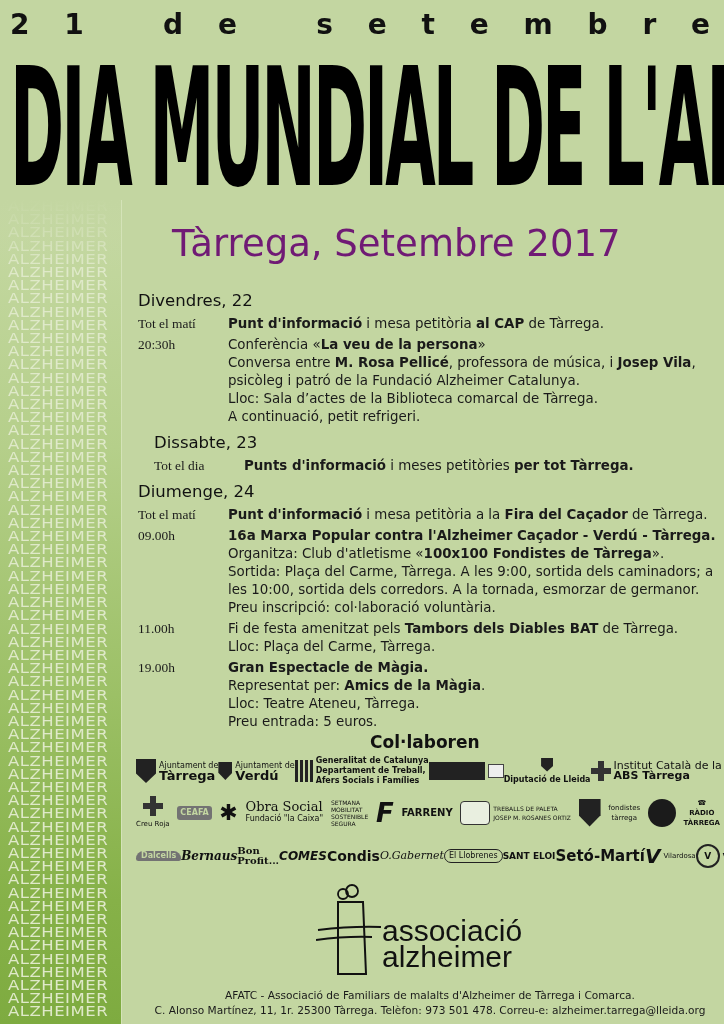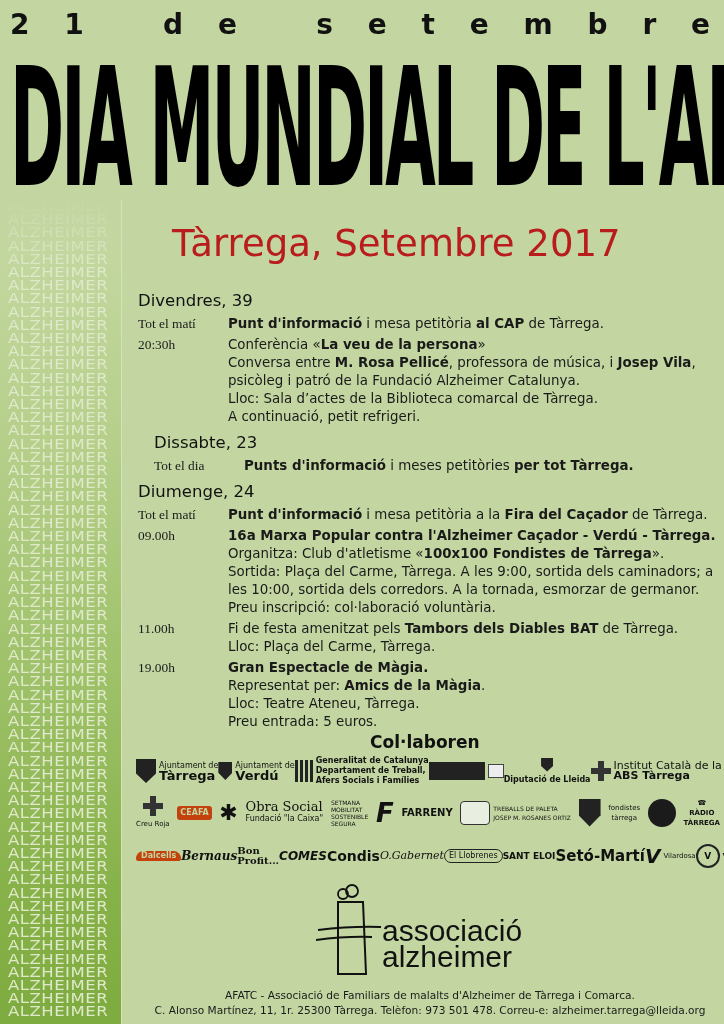--- a/index.html
+++ b/index.html
@@ -53,21 +53,21 @@
     .main-title-inner {
       display: inline-block;
       transform: scale(1.02, 2.55);
       transform-origin: left center;
     }
 
     .subtitle {
       position: absolute; top: 222px; left: 172px;
       font-family: "DejaVu Sans", sans-serif;
       font-size: 37px; line-height: 44px;
-      color: #b91c1c;
+      color: #701a75;
     }
 
     
     .program { position: absolute; left: 138px; top: 290px; width: 580px; font-size: 13.4px; }
     .day-title { font-size: 16.5px; line-height: 22px; color: #111; }
     .event { display: flex; margin-top: 3px; }
     .event-time { width: 90px; flex-shrink: 0; line-height: 18px; font-family: Liberation Serif, serif; }
     .event-body { flex: 1; line-height: 18px; }
     .event-line { display: block; }
     .b { font-weight: bold; }
@@ -79,21 +79,21 @@
       font-size: 17px; font-weight: bold; color: #111;
     }
 
     
     .sponsors { position: absolute; left: 136px; width: 584px; display: flex; align-items: center; justify-content: space-between; }
     .sponsor {
       display: flex; align-items: center; gap: 3px;
       font-size: 9px; line-height: 10px; color: #111; white-space: nowrap;
     }
     .sponsor .logo {
-      display: inline-block; background: #c2410c; color: #c3d6a1;
+      display: inline-block; background: #737373; color: #c3d6a1;
       border-radius: 3px; font-size: 8px; line-height: 10px;
       padding: 2px 3px; font-weight: bold;
     }
     .sponsor .big { font-size: 13px; font-weight: bold; }
     .sponsor .circle {
       width: 28px; height: 28px; border-radius: 50%;
       background: #1b1b1b; display: inline-block;
     }
     .sponsor .shield {
       width: 20px; height: 24px; background: #222; display: inline-block;
@@ -211,21 +211,21 @@
     </div>
 
   <div class="main-title">
     <span class="main-title-inner">DIA MUNDIAL DE L'ALZHEIMER</span>
   </div>
 
   <div class="subtitle">Tàrrega, Setembre 2017</div>
 
   <div class="program" id="program">
       <div class="day" style="margin-top: 0px;">
-        <div class="day-title">Divendres, 39</div>
+        <div class="day-title">Divendres, 22</div>
         <div class="event">
           <div class="event-time">Tot el matí</div>
           <div class="event-body">
             <span class="event-line"><span class="b">Punt d'informació</span><span> i mesa petitòria </span><span class="b">al CAP</span><span> de Tàrrega.</span></span>
           </div>
         </div>
         <div class="event">
           <div class="event-time">20:30h</div>
           <div class="event-body">
             <span class="event-line"><span>Conferència «</span><span class="b">La veu de la persona</span><span>»</span></span>

